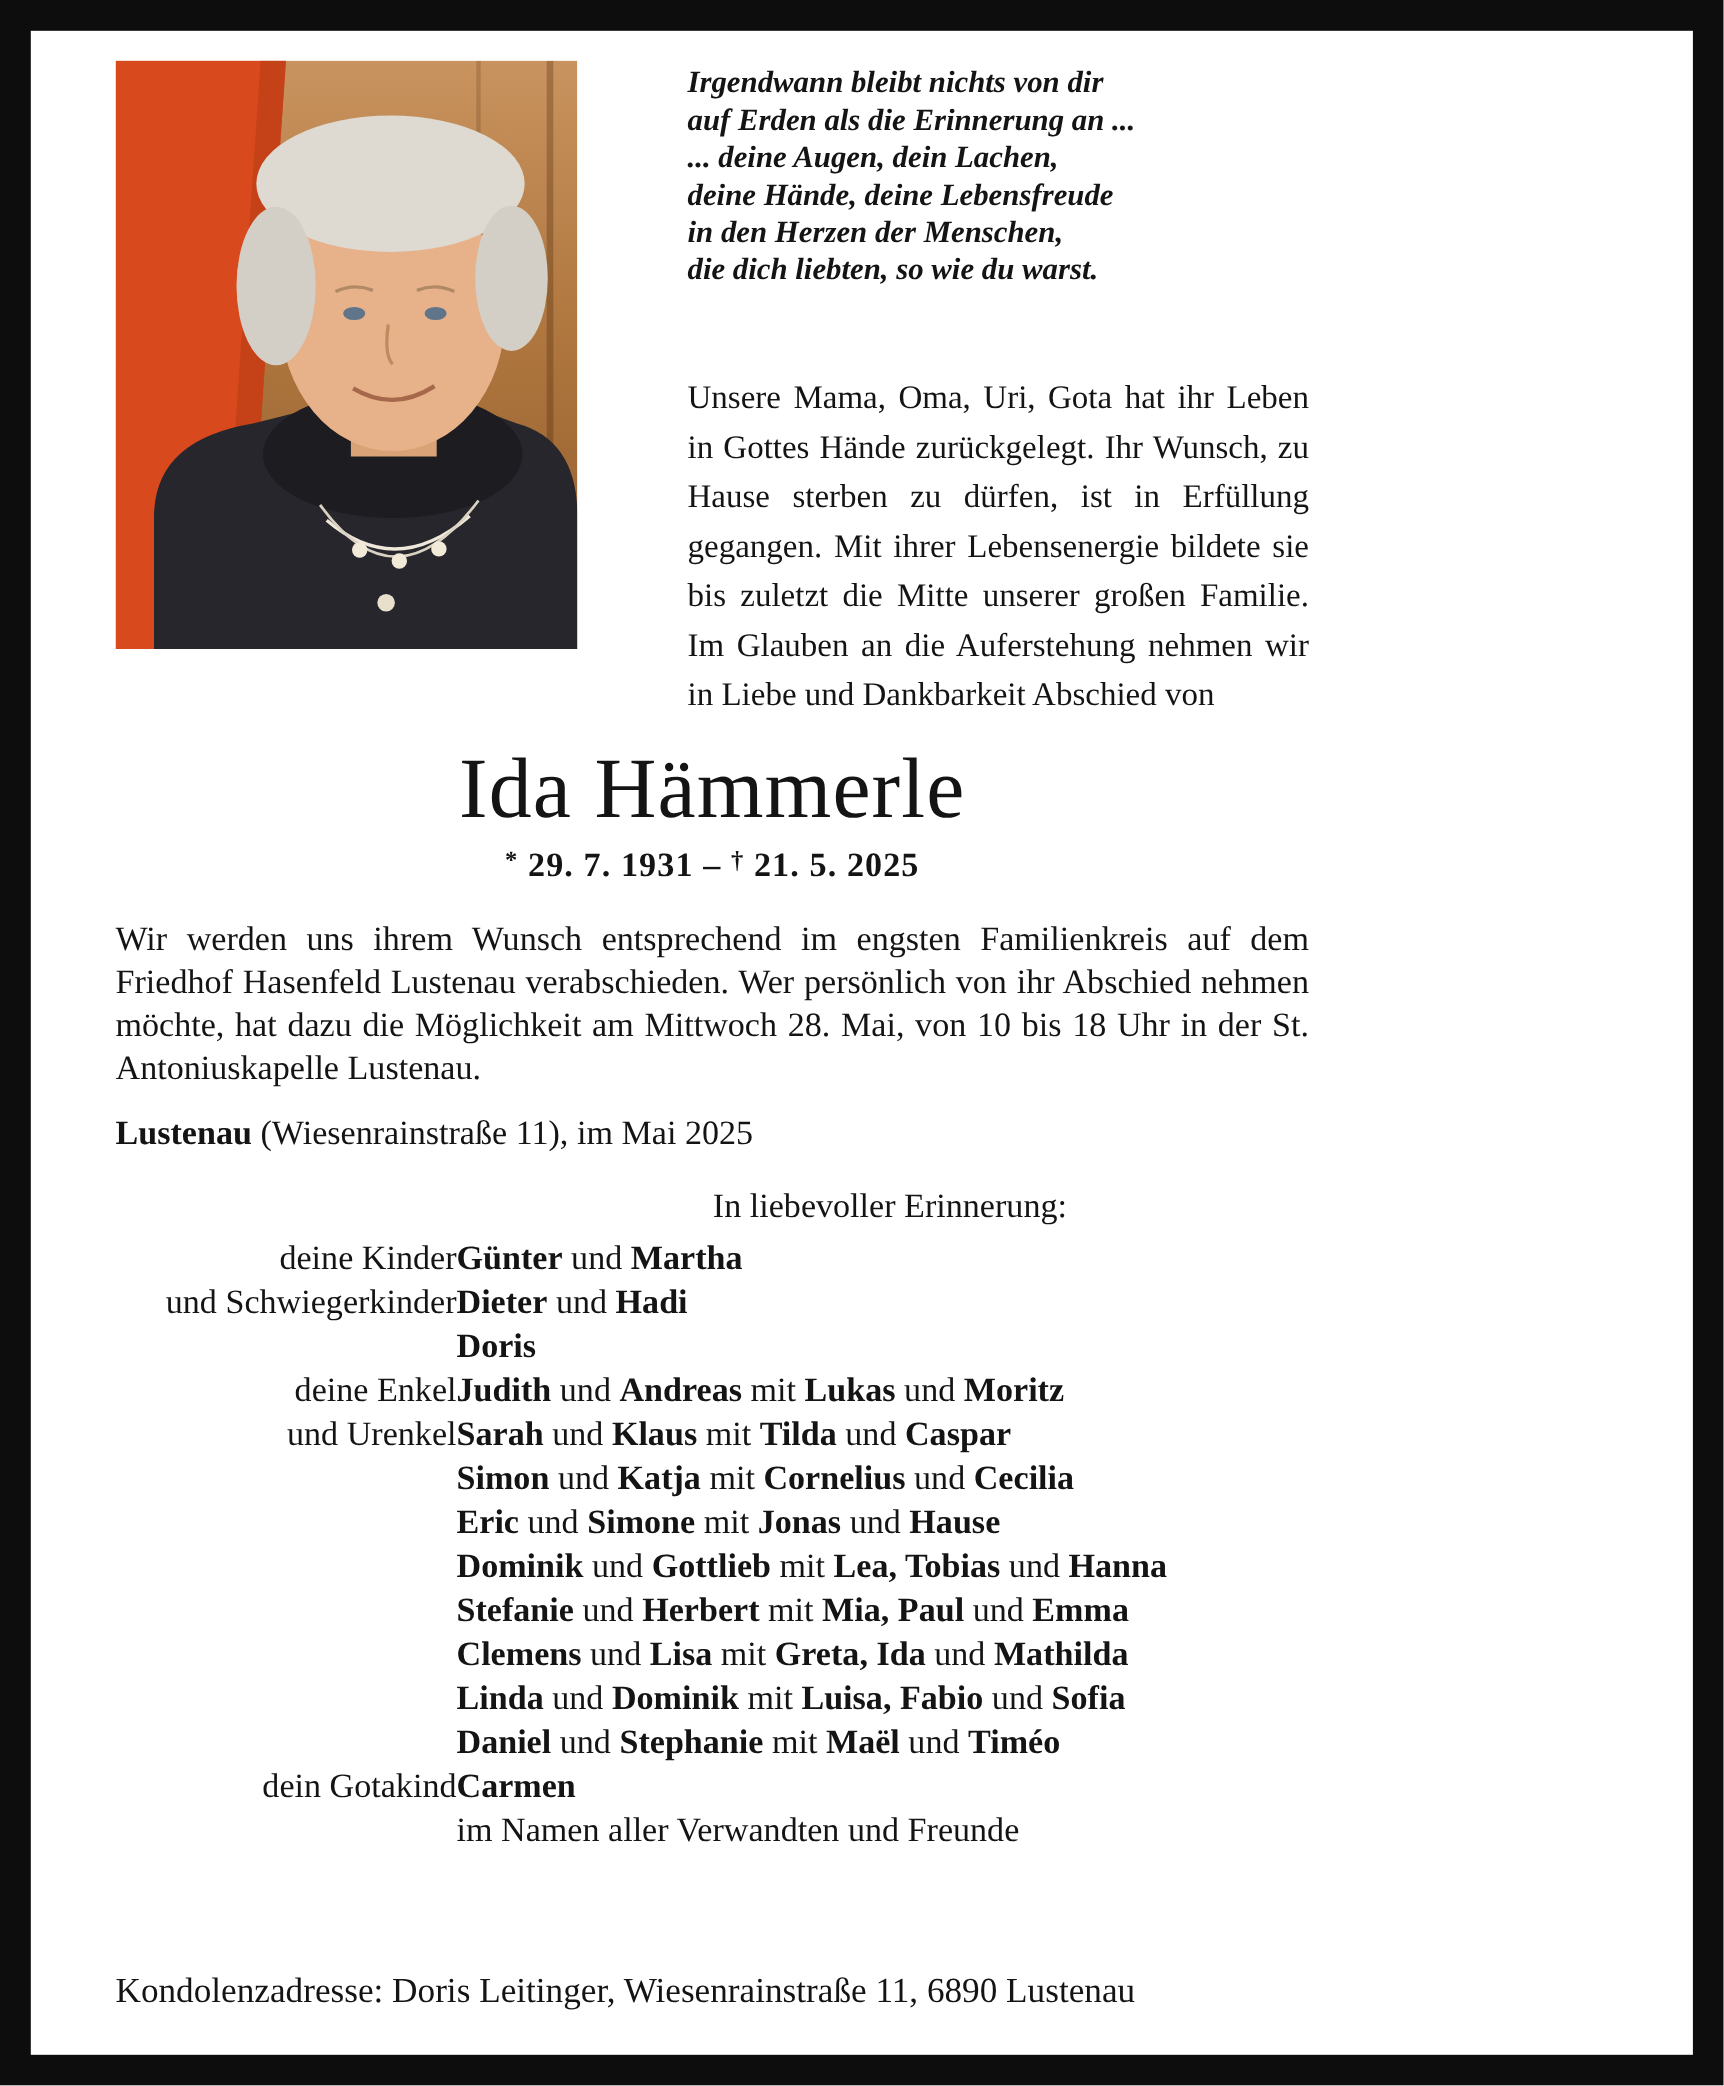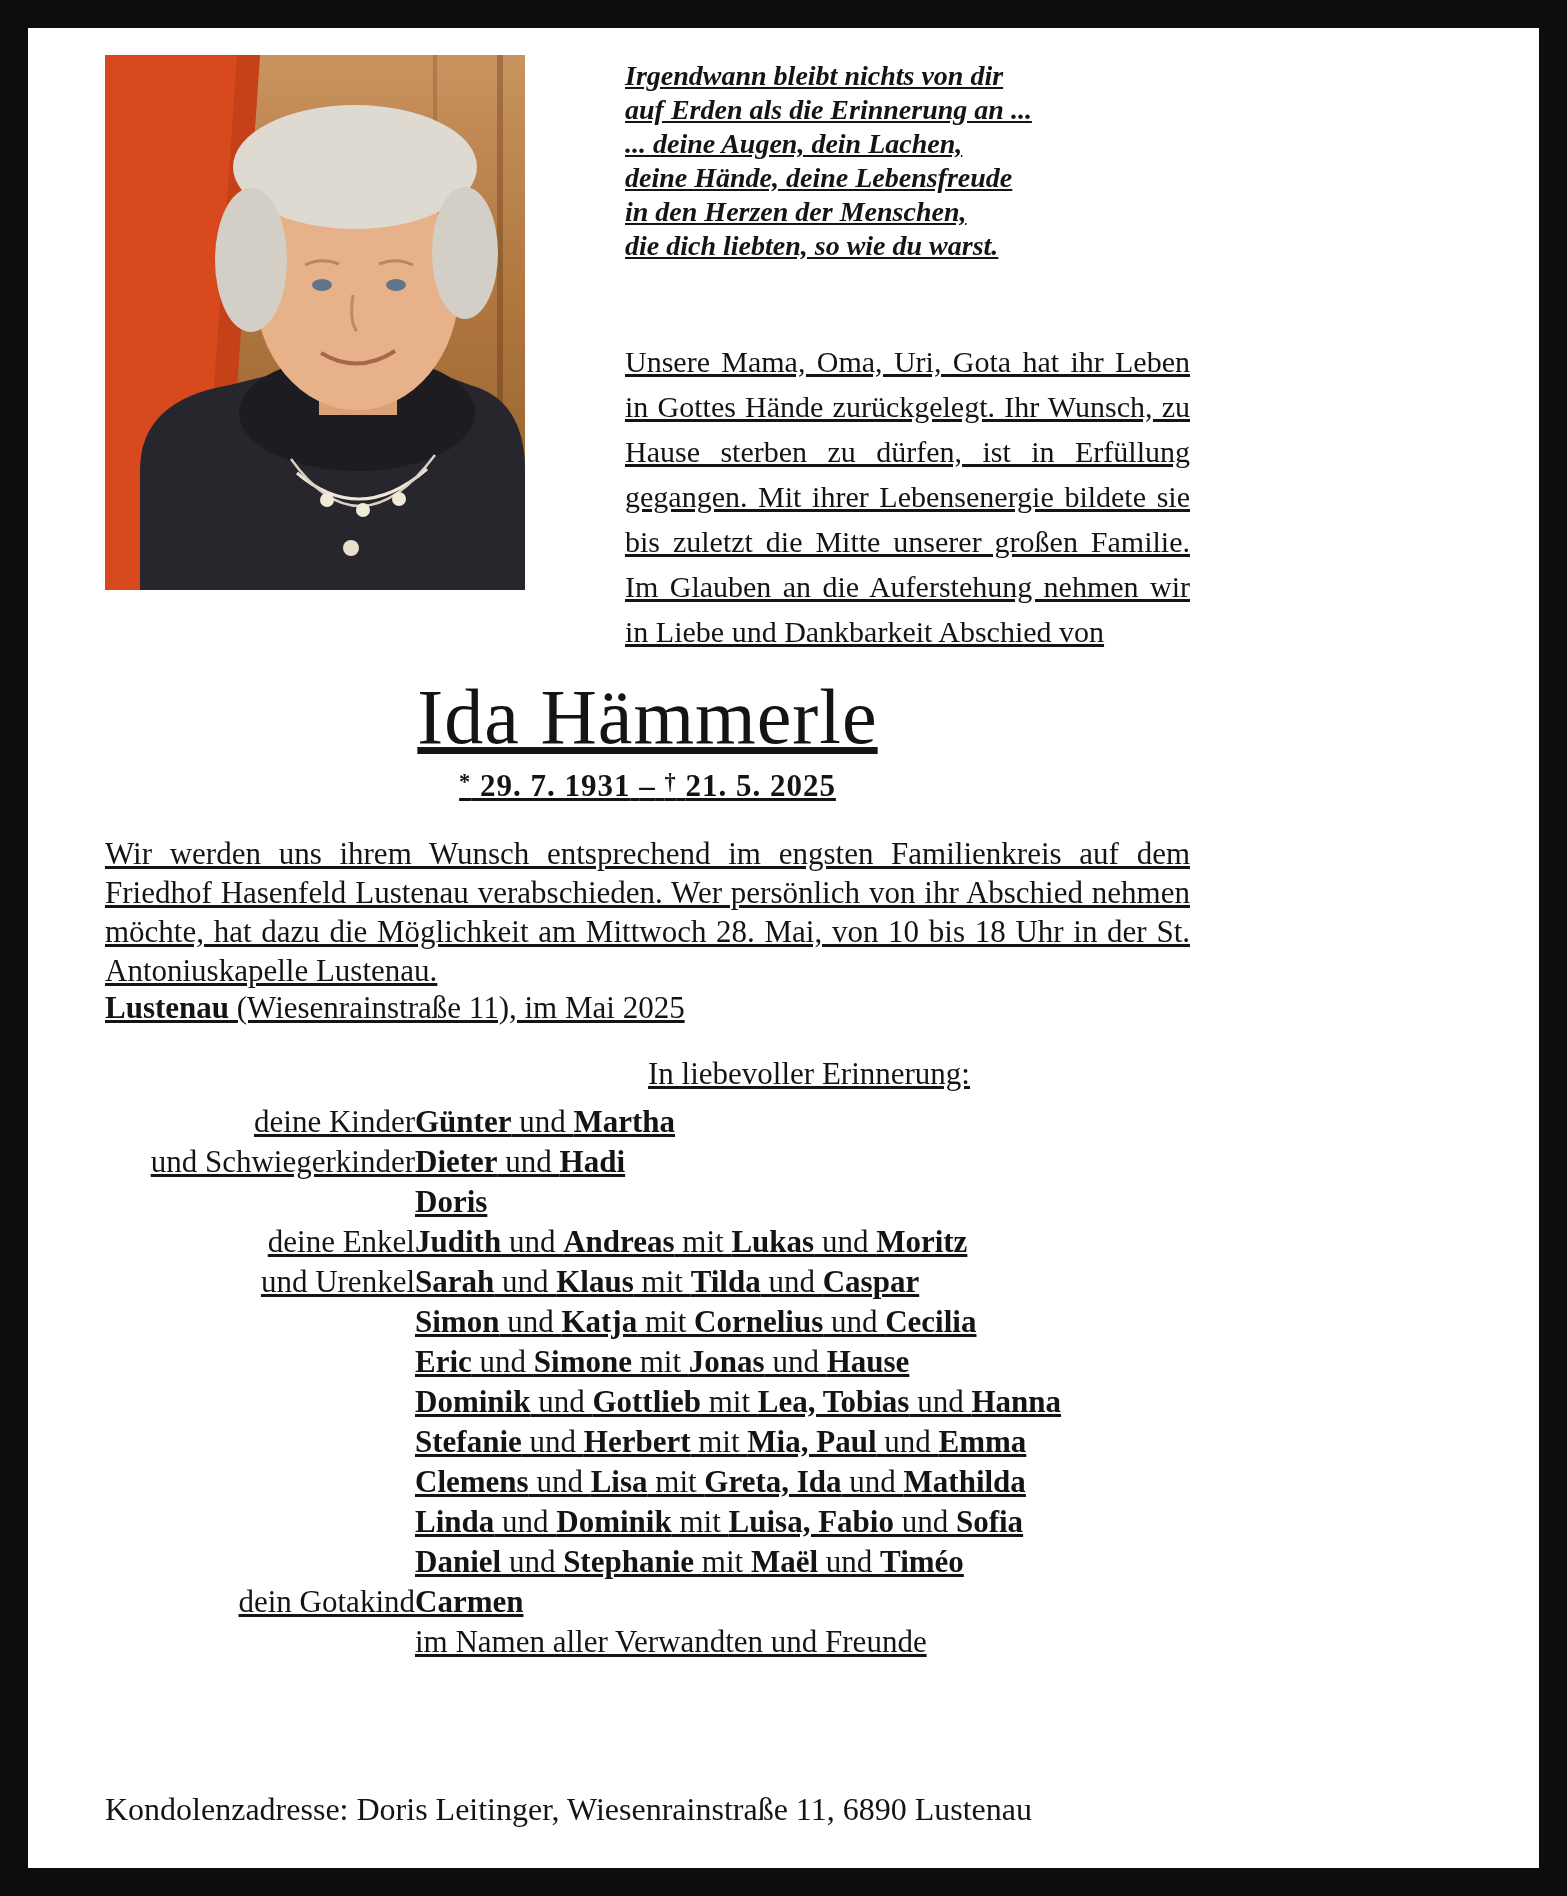--- a/index.html
+++ b/index.html
@@ -15,21 +15,20 @@
     background: #0d0d0d;
     padding: 28px;
   }
   .inner {
     position: relative;
     width: 100%;
     height: 100%;
     background: #ffffff;
     padding: 27px 0 14px 77px;
     overflow: hidden;
-    text-decoration: underline;
   }
   .content { width: 1085px; }
 
   .top-row { display: flex; gap: 100px; }
   .photo-wrap { width: 420px; height: 535px; flex: 0 0 auto; overflow: hidden; }
   .photo-wrap svg { display: block; }
 
   .top-right { width: 565px; padding-top: 4px; }
   .poem { font-style: italic; font-weight: 700; font-size: 28px; line-height: 34px; }
   .poem-line { white-space: nowrap; }
@@ -60,21 +59,21 @@
     vertical-align: 7px;
     font-weight: 700;
   }
 
   .funeral {
     margin-top: 30px;
     font-size: 31px;
     line-height: 39px;
     text-align: justify;
   }
-  .location { font-size: 31px; }
+  .location { margin-top: 22px; font-size: 31px; }
   .location .place { font-weight: 700; }
 
   .remember-heading { margin-top: 30px; margin-left: 323px; font-size: 31px; text-align: center; }
 
   .family {
     margin-top: 10px;
     display: grid;
     grid-template-columns: 310px 1fr;
     font-size: 31px;
     line-height: 40px;

